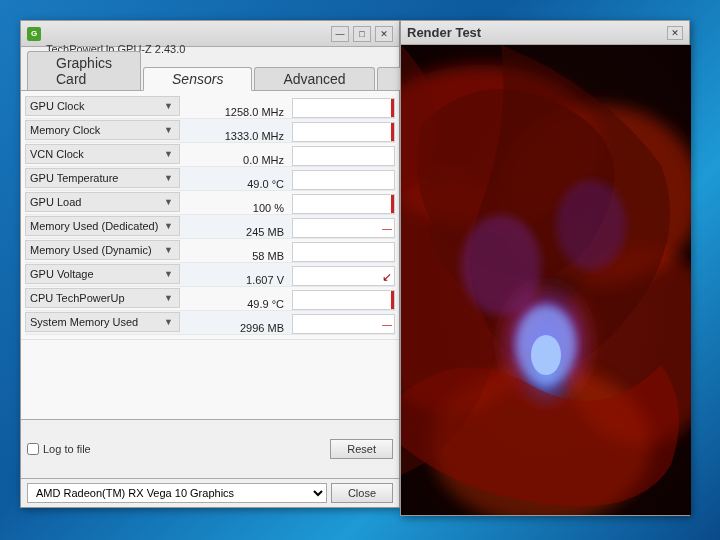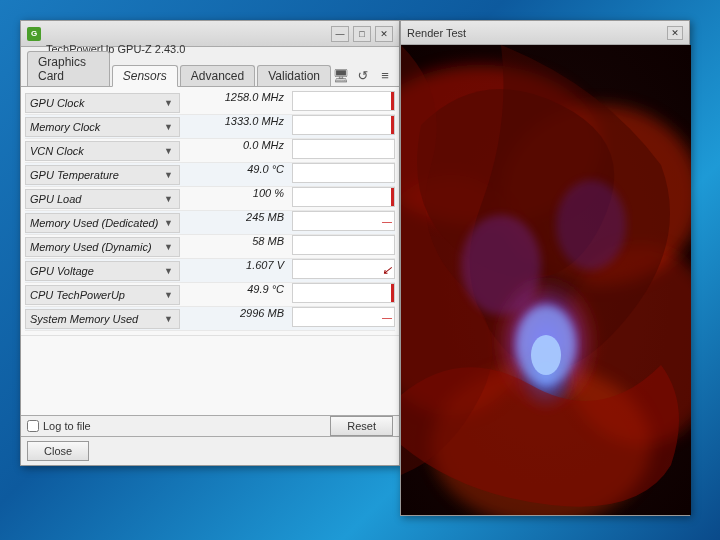--- a/index.html
+++ b/index.html
@@ -76,22 +76,22 @@
     .tab-bar {
       background: #f0f0f0;
       border-bottom: 1px solid #aaa;
       display: flex;
       align-items: flex-end;
       padding: 4px 6px 0 6px;
       gap: 2px;
     }
 
     .tab {
-      padding: 3px 10px;
-      font-size: 12px;
+      padding: 3px 28px;
+      font-size: 14px;
       border: 1px solid #aaa;
       border-bottom: none;
       cursor: pointer;
       background: #ddd;
       color: #333;
       border-radius: 3px 3px 0 0;
     }
 
     .tab.active {
       background: #f8f8f8;
@@ -122,24 +122,23 @@
     }
 
     
     .sensors-content {
       background: #f8f8f8;
       padding: 4px;
     }
 
     .sensor-row {
       display: flex;
-      align-items: flex-start;
+      align-items: flex-end;
       height: 24px;
       border-bottom: 1px solid #e8e8e8;
-      font-style: italic;
     }
 
     .sensor-row:nth-child(even) {
       background: #f0f4f8;
     }
 
     .sensor-name {
       width: 155px;
       display: flex;
       align-items: center;
@@ -187,21 +186,21 @@
     }
 
     .sensor-bar.small {
       width: 3px;
     }
 
     
     .bottom-bar {
       background: #f0f0f0;
       border-top: 1px solid #aaa;
-      padding: 0 6px;
+      padding: 19px 6px;
       display: flex;
       align-items: center;
       gap: 24px;
     }
 
     .checkbox-label {
       display: flex;
       align-items: center;
       gap: 4px;
       font-size: 11px;
@@ -259,22 +258,23 @@
       background: linear-gradient(180deg, #e8e8e8 0%, #d4d4d4 100%);
       border-bottom: 1px solid #aaa;
       display: flex;
       align-items: center;
       padding: 4px 6px;
       height: 24px;
     }
 
     .render-title-text {
       flex: 1;
-      font-size: 11px;
-      color: #333;
+      font-size: 13px;
+      color: #333;
+      font-weight: bold;
     }
 
     .render-close-btn {
       width: 16px;
       height: 14px;
       background: #e0e0e0;
       border: 1px solid #aaa;
       display: flex;
       align-items: center;
       justify-content: center;
@@ -440,20 +440,23 @@
   <div class="bottom-bar">
     <label class="checkbox-label">
       <input type="checkbox" style="">
       <span>Log to file</span>
     </label>
     <div class="spacer"></div>
     <button class="btn">Reset</button>
   </div>
 
   <div class="gpu-select-bar">
+    <select class="gpu-select">
+      <option>AMD Radeon(TM) RX Vega 10 Graphics</option>
+    </select>
     <button class="btn">Close</button>
   </div>
 </div>
 
 <div class="render-window">
   <div class="render-title-bar">
     <span class="render-title-text">Render Test</span>
     <div class="render-close-btn">✕</div>
   </div>
   <div class="render-canvas">

